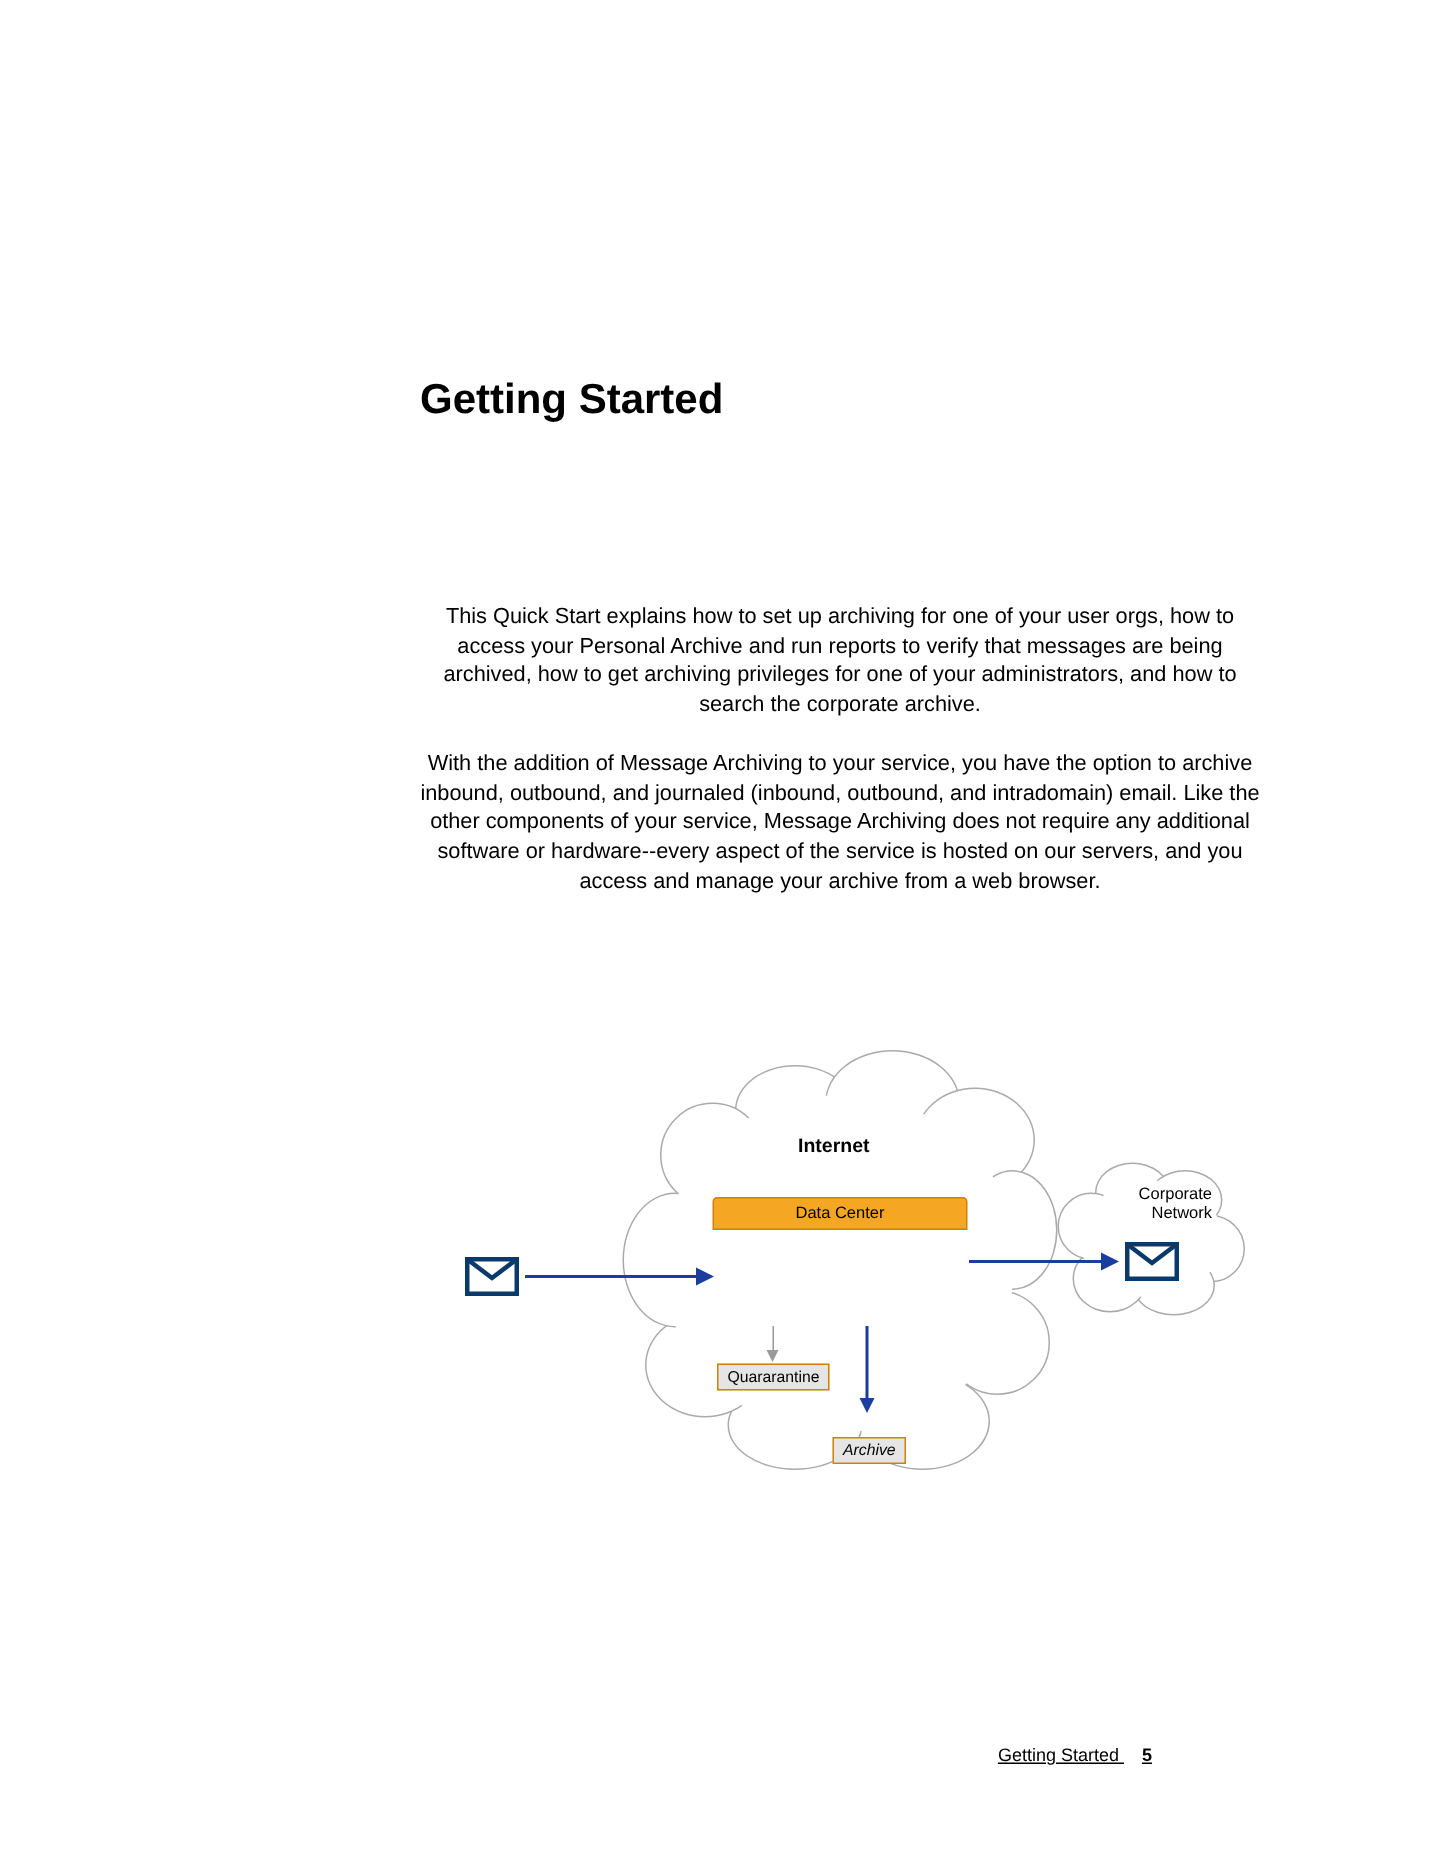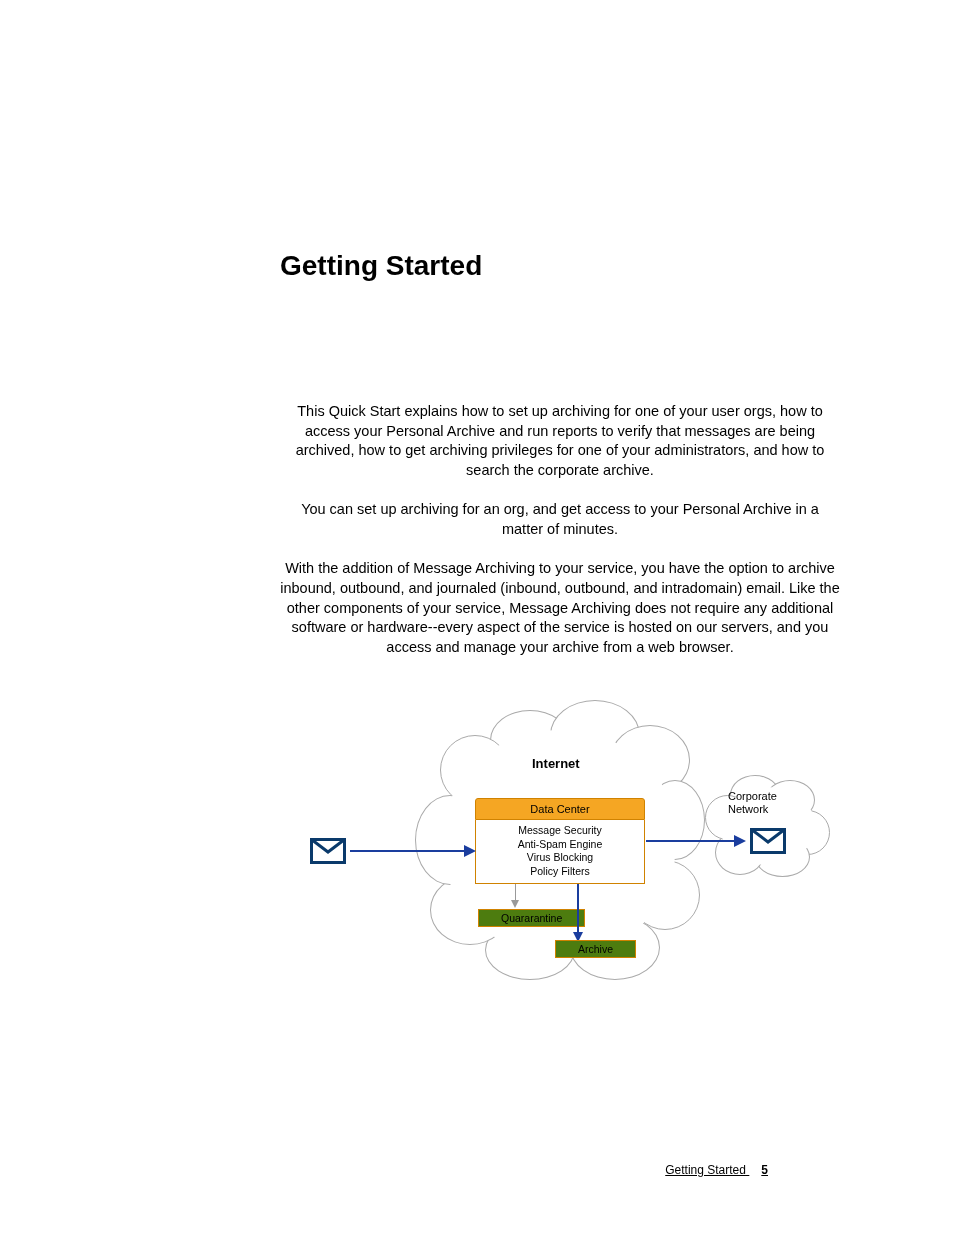--- a/index.html
+++ b/index.html
@@ -10,22 +10,22 @@
   .para { font-size: 14.5px; line-height: 1.35; margin-bottom: 20px; text-align: center; }
   .figure { position: absolute; left: 310px; top: 700px; width: 536px; height: 290px; }
 
   
   .cloud { position: absolute; }
   .cloud .lobe { position: absolute; border: 1px solid #aaa; background: #fff; border-radius: 50%; }
 
   .internet-label { position: absolute; font-weight: bold; font-size: 13px; }
   .datacenter-box { position: absolute; background: #f5a623; border: 1px solid #d08200; font-size: 11px; text-align: center; padding: 4px 12px; width: 170px; border-radius: 3px 3px 0 0; }
   .security-box { position: absolute; background: #fff; border: 1px solid #d08200; border-top: none; font-size: 10.5px; text-align: center; width: 170px; padding: 4px 0; line-height: 1.3; }
-  .quarantine-box, .archive-box { position: absolute; background: #4d7c0f; border: 1px solid #d08200; font-size: 10.5px; text-align: right; padding: 2px 22px; }
-  .corp-label { position: absolute; font-size: 11px; text-align: left; width: 80px; line-height: 1.2; }
+  .quarantine-box, .archive-box { position: absolute; background: #e5e5e5; border: 1px solid #d08200; font-size: 10.5px; text-align: right; padding: 2px 6px; }
+  .corp-label { position: absolute; font-size: 11px; text-align: right; width: 80px; line-height: 1.2; }
 
   .mail-icon svg { display: block; }
   .mail-icon { position: absolute; }
   .arrow-line { position: absolute; background: #1a3d9e; }
   .arrow-head { position: absolute; width: 0; height: 0; }
   .arrow-head.right { border-top: 6px solid transparent; border-bottom: 6px solid transparent; border-left: 12px solid #1a3d9e; }
   .arrow-head.down { border-left: 5px solid transparent; border-right: 5px solid transparent; border-top: 10px solid #1a3d9e; }
   .thin-arrow-line { position: absolute; background: #999; }
   .thin-arrow-head { position: absolute; width: 0; height: 0; border-left: 4px solid transparent; border-right: 4px solid transparent; border-top: 8px solid #999; }
 
@@ -33,21 +33,20 @@
   .footer .pagenum { font-weight: bold; margin-left: 12px; }
 </style>
 </head>
 <body>
 
 <div class="page">
 
   <div class="content">
     <h1 class="heading">Getting Started</h1>
     <p class="para">This Quick Start explains how to set up archiving for one of your user orgs, how to access your Personal Archive and run reports to verify that messages are being archived, how to get archiving privileges for one of your administrators, and how to search the corporate archive.</p>
-    <p class="para">You can set up archiving for an org, and get access to your Personal Archive in a matter of minutes.</p>
     <p class="para">With the addition of Message Archiving to your service, you have the option to archive inbound, outbound, and journaled (inbound, outbound, and intradomain) email. Like the other components of your service, Message Archiving does not require any additional software or hardware--every aspect of the service is hosted on our servers, and you access and manage your archive from a web browser.</p>
   </div>
 
   <div class="figure">
 
     <div class="cloud" style="left:120px; top:0; width:260px; height:280px;">
       <div class="lobe" style="left:60px; top:10px; width:80px; height:60px;"></div>
       <div class="lobe" style="left:120px; top:0px; width:90px; height:70px;"></div>
       <div class="lobe" style="left:180px; top:25px; width:80px; height:70px;"></div>
       <div class="lobe" style="left:215px; top:80px; width:60px; height:80px;"></div>
@@ -58,36 +57,30 @@
       <div class="lobe" style="left:-15px; top:95px; width:70px; height:90px;"></div>
       <div class="lobe" style="left:10px; top:35px; width:70px; height:70px;"></div>
 
       <div style="position:absolute; left:15px; top:30px; width:230px; height:225px; background:#fff; border-radius:50%/45%;"></div>
     </div>
 
     <div class="internet-label" style="left:222px; top:56px;">Internet</div>
 
     <div class="datacenter-box" style="left:165px; top:98px;">Data Center</div>
 
-    <div class="security-box" style="left:165px; top:120px;">
-      <div>Message Security</div>
-      <div>Anti-Spam Engine</div>
-      <div>Virus Blocking</div>
-      <div>Policy Filters</div>
-    </div>
 
     <div class="thin-arrow-line" style="left:205px; top:184px; width:1px; height:18px;"></div>
     <div class="thin-arrow-head" style="left:201px; top:200px;"></div>
 
     <div class="quarantine-box" style="left:168px; top:209px;">Quararantine</div>
 
     <div class="arrow-line" style="left:267px; top:184px; width:2px; height:50px;"></div>
     <div class="arrow-head down" style="left:263px; top:232px;"></div>
 
-    <div class="archive-box" style="left:245px; top:240px;">Archive</div>
+    <div class="archive-box" style="left:245px; top:258px;font-style:italic;">Archive</div>
 
     <div class="mail-icon" style="left:0px; top:138px;">
       <svg width="36" height="26" viewBox="0 0 36 26">
         <rect x="1.5" y="1.5" width="33" height="23" fill="#fff" stroke="#0a3a6b" stroke-width="3"></rect>
         <polyline points="1.5,1.5 18,14 34.5,1.5" fill="none" stroke="#0a3a6b" stroke-width="3"></polyline>
       </svg>
     </div>
 
     <div class="arrow-line" style="left:40px; top:150px; width:116px; height:2px;"></div>
     <div class="arrow-head right" style="left:154px; top:145px;"></div>

